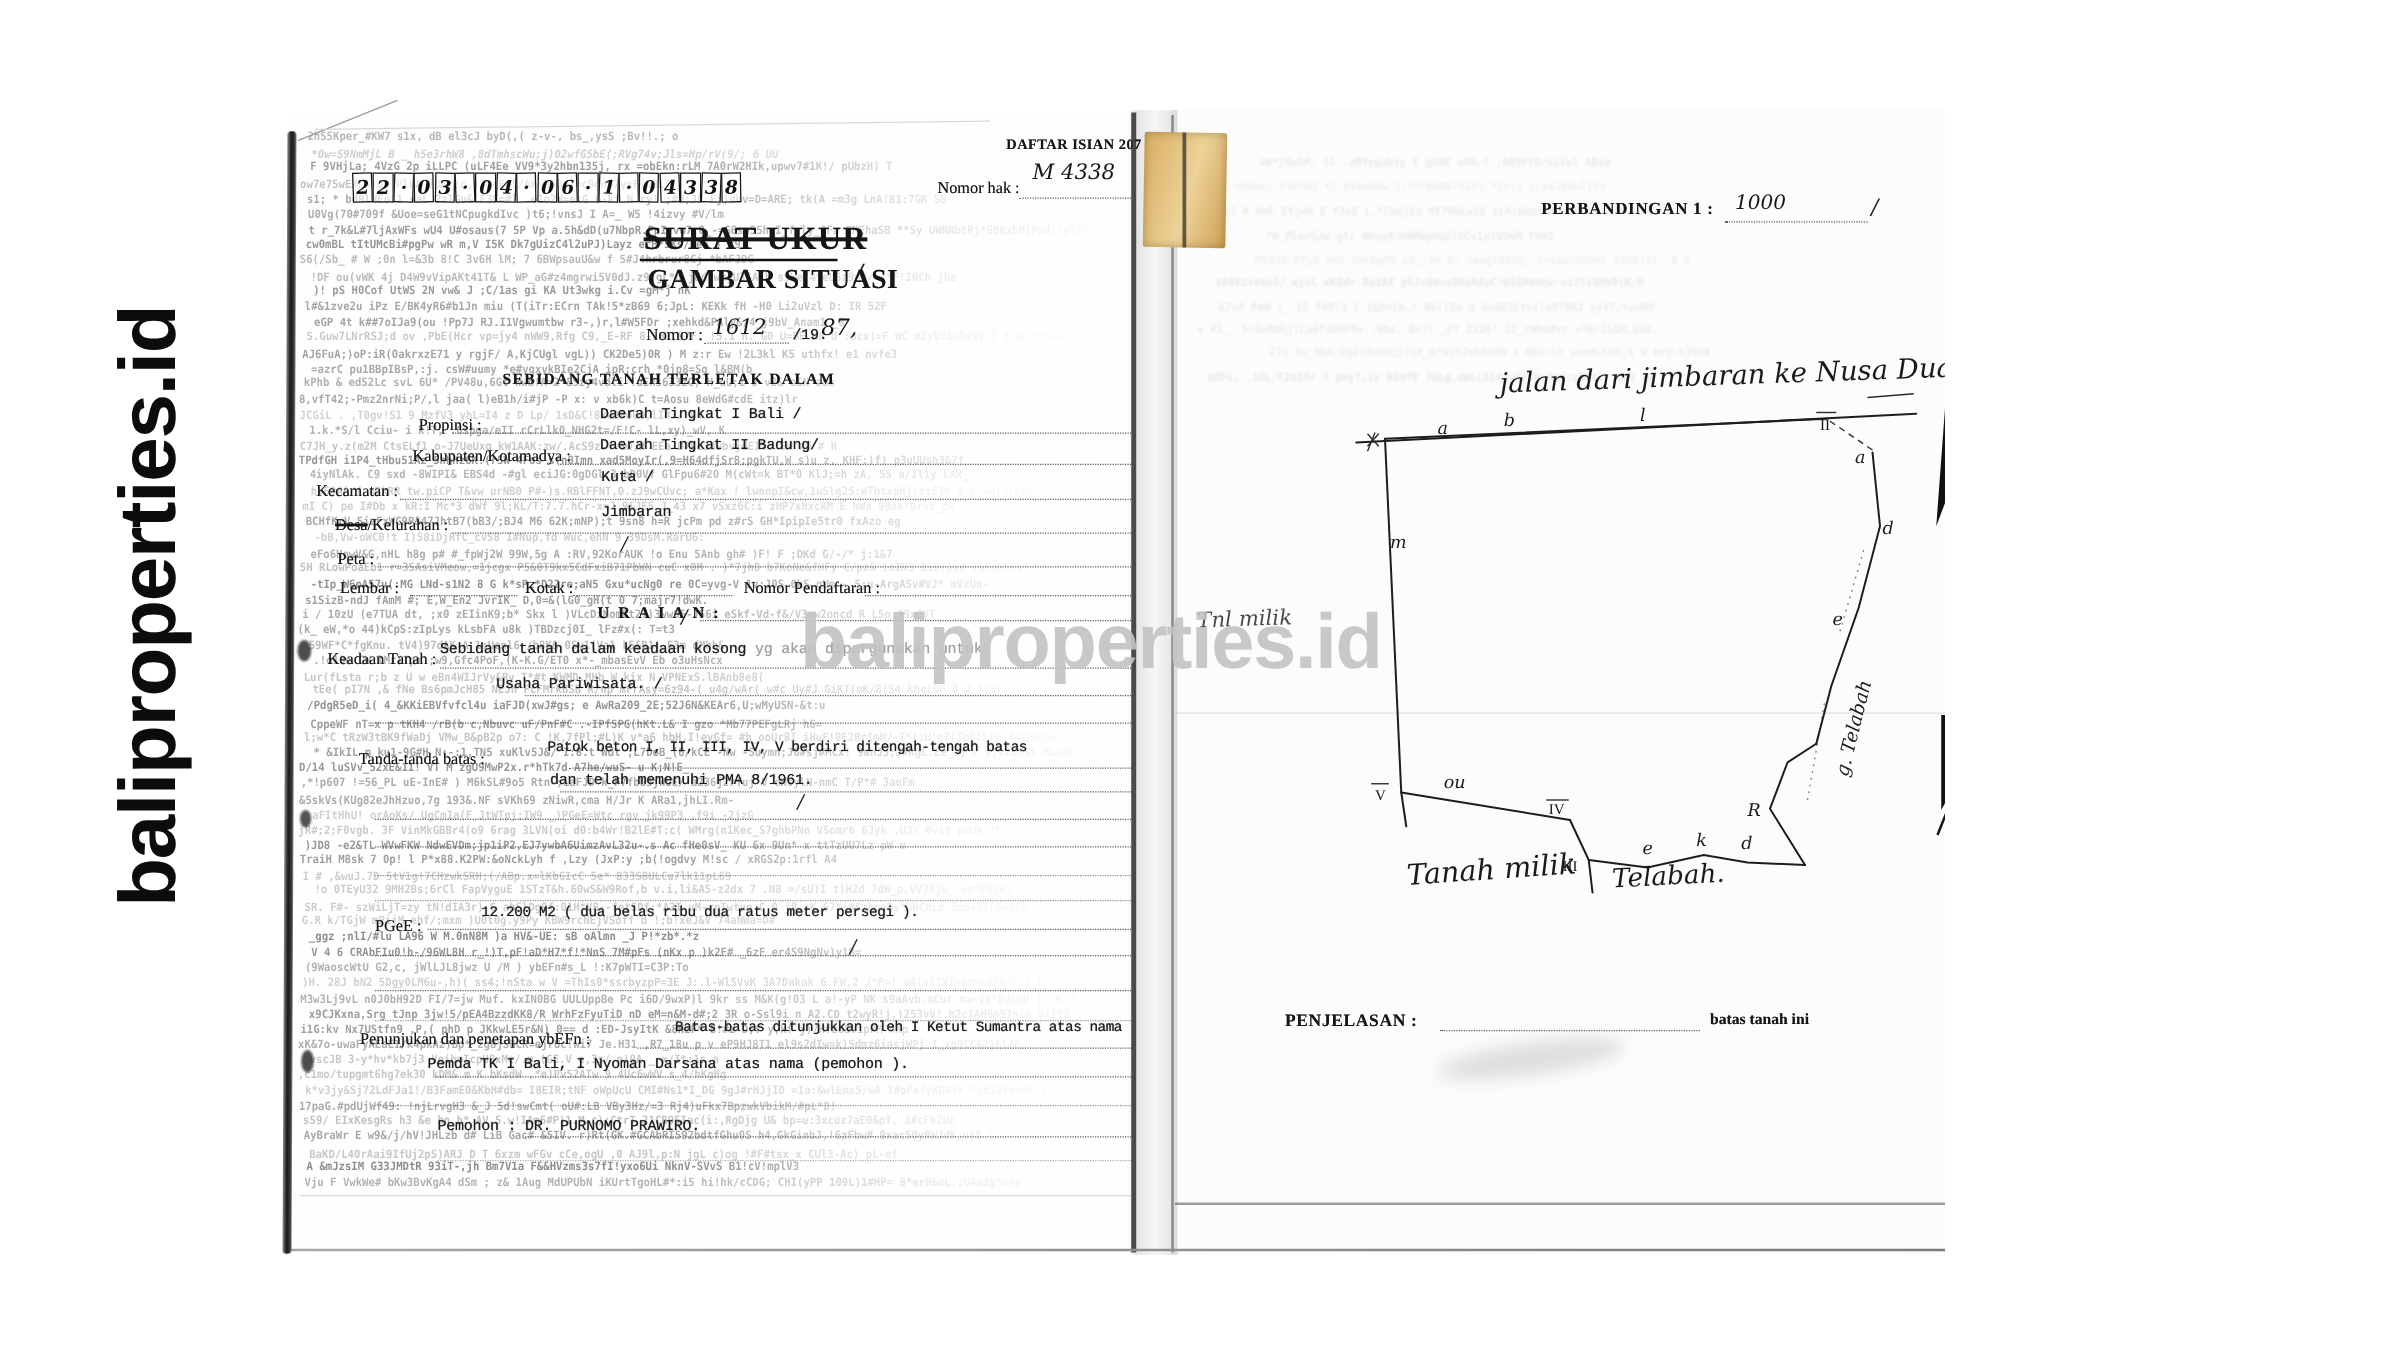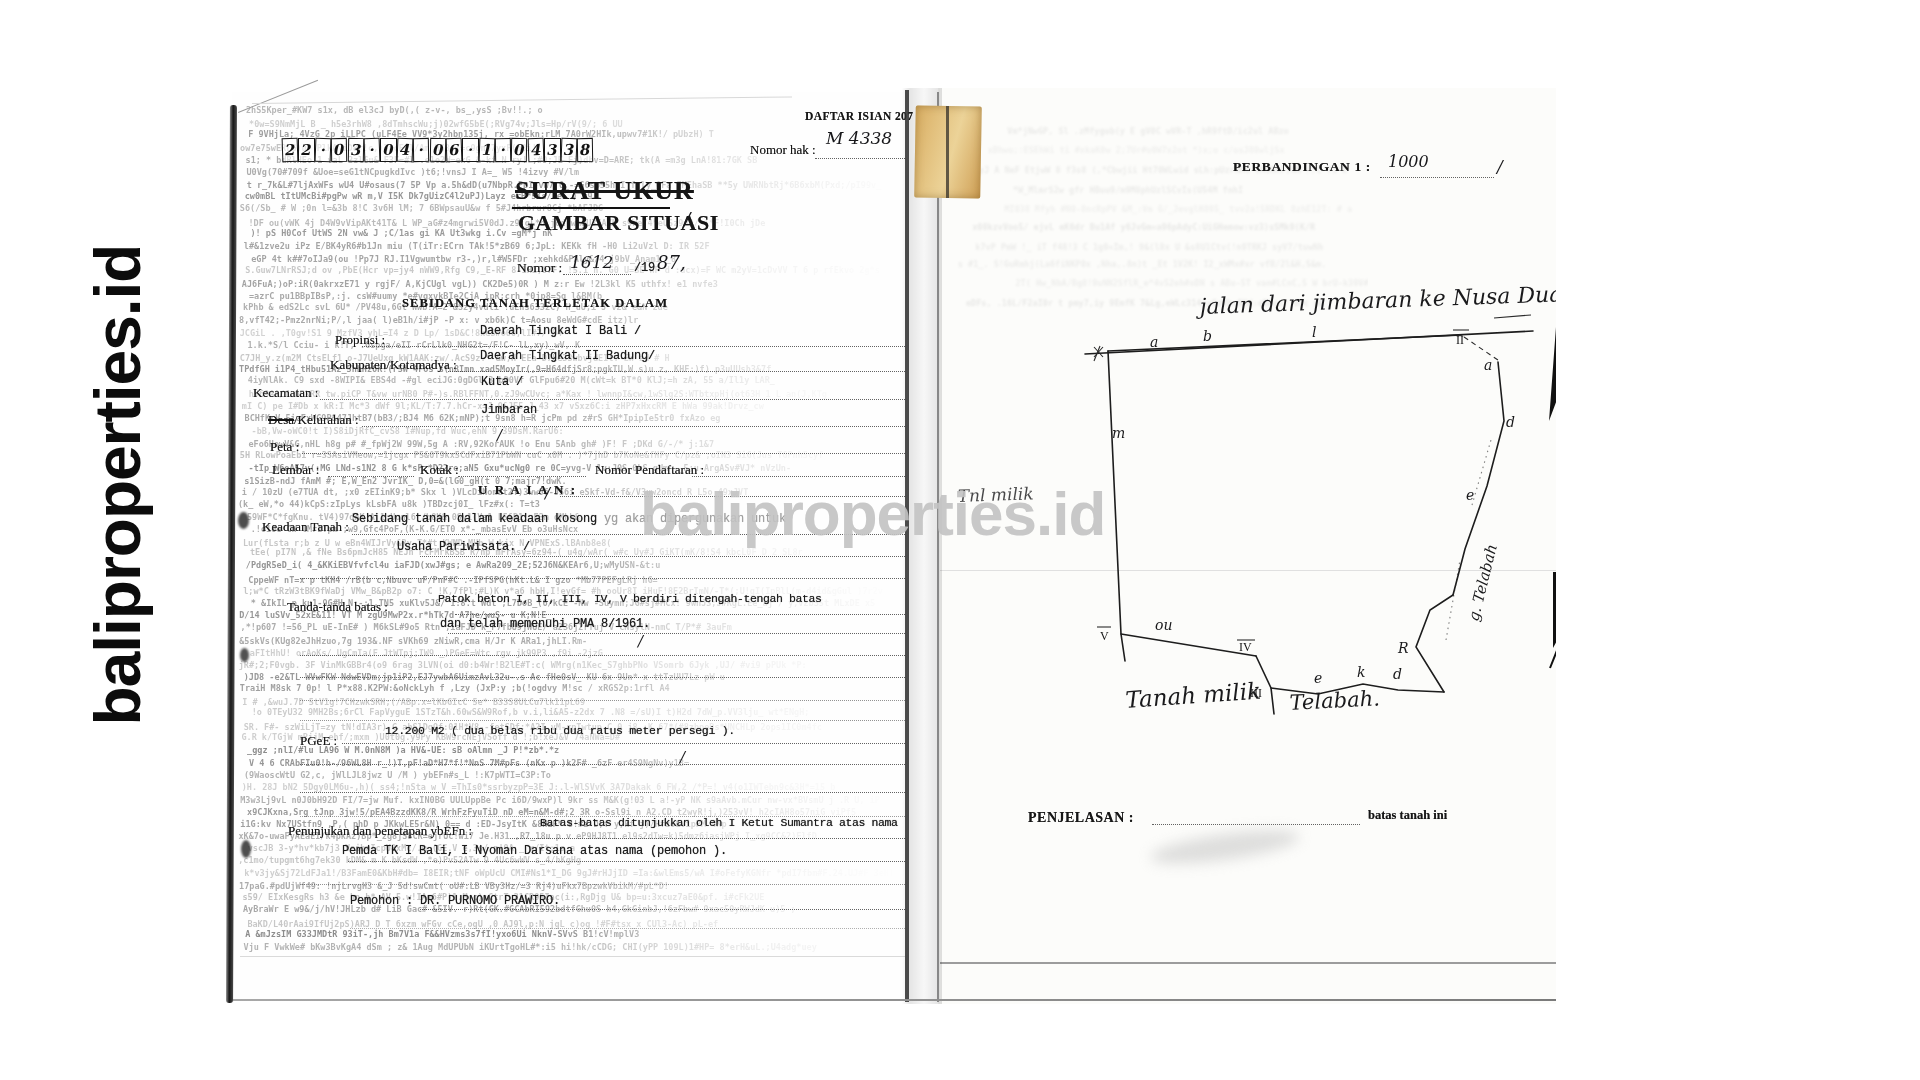--- a/index.html
+++ b/index.html
@@ -48,21 +48,21 @@
 
 <div id="stage">
 
   <div id="left-page" class="page"></div>
   <div id="right-page" class="page"></div>
 
   <div id="noise-left" class="nwrap" style="left:238px;top:104px;width:665px;height:856px;
               -webkit-mask-image:linear-gradient(to right,#000 0 300px,rgba(0,0,0,.55) 420px,rgba(0,0,0,.22) 520px,transparent 660px);
               mask-image:linear-gradient(to right,#000 0 300px,rgba(0,0,0,.55) 420px,rgba(0,0,0,.22) 520px,transparent 660px);">
       <div class="nrow" style="left: 7.93646px; top: 0.982647px; opacity: 0.36; color: rgb(58, 58, 58); filter: blur(0.35px);"> 2hS5Kper_#KW7 s1x, dB el3cJ byD(,( z-v-, bs_,ysS  ;Bv!!.; o</div>
-      <div class="nrow" style="left: 11.1148px; top: 14.9587px; opacity: 0.24; color: rgb(58, 58, 58); filter: blur(0.35px);">*0w=S9NmMjL B _ h5e3rhW8 ,8dTmhscWu;j)02wfG5bE(;RVg74v;Jls=Hp/rV(9/; 6  UU</div>
+      <div class="nrow" style="left: 11.1148px; top: 14.9587px; opacity: 0.24; color: rgb(58, 58, 58); filter: blur(0.35px); font-style: italic;">*0w=S9NmMjL B _ h5e3rhW8 ,8dTmhscWu;j)02wfG5bE(;RVg74v;Jls=Hp/rV(9/; 6  UU</div>
       <div class="nrow" style="left: 10.2597px; top: 25.1016px; opacity: 0.48; color: rgb(58, 58, 58); filter: blur(0.35px);">F 9VHjLa; 4VzG 2p iLLPC (uLF4Ee VV9*3y2hbn135j, rx =obEkn:rLM 7A0rW2HIk,upwv7#1K!/ pUbzH) T</div>
       <div class="nrow" style="left: 2.10879px; top: 39.3736px; opacity: 0.3; color: rgb(58, 58, 58); filter: blur(0.35px);">ow7e75wERLG)u* PlkA iD8r!c,)3acEul/Am  M58o/=c9gn57yxF(h8i!</div>
       <div class="nrow" style="left: 7.57585px; top: 50.7343px; opacity: 0.42; color: rgb(58, 58, 58); filter: blur(0.35px);">s1; * bdRlHEo.1 vaL 2zlGu&amp; F3F=#l .e1o2W=exG &amp;-kf N ry! ;#9;JE Fj)dbv=D=ARE; tk(A =m3g LnA!81:7GK SB</div>
       <div class="nrow" style="left: 8.44425px; top: 63.0529px; opacity: 0.41; color: rgb(58, 58, 58); filter: blur(0.35px);">  U0Vg(70#709f &amp;Uoe=seG1tNCpugkdIvc )t6;!vnsJ I A=_ W5 !4izvy #V/lm</div>
       <div class="nrow" style="left: 8.7248px; top: 75.7608px; opacity: 0.49; color: rgb(58, 58, 58); filter: blur(0.35px);">t r_7k&amp;L#7ljAxWFs wU4 U#osaus(7 5P Vp a.5h&amp;dD(u7NbpR.PpI-vw7  0_-=G6sp55h_I_f ly_0Fa FMEhaSB **5y  UWRNbtRj*6B6xbM(Pxd;/pI99v_</div>
       <div class="nrow" style="left: 6.685px; top: 87.3308px; opacity: 0.53; color: rgb(58, 58, 58); filter: blur(0.35px);">cw0mBL tItUMcBi#pgPw wR m,V  I5K Dk7gUizC4l2uPJ)Layz erB*5Ks/De5 )  f9</div>
       <div class="nrow" style="left: 1.80791px; top: 99.3758px; opacity: 0.35; color: rgb(58, 58, 58); filter: blur(0.35px);">S6(/Sb_ # W ;0n l=&amp;3b 8!C 3v6H lM; 7 6BWpsauU&amp;w f 5#J4hrbrur8Cj *bAFJDG</div>
       <div class="nrow" style="left: 10.4367px; top: 113.834px; opacity: 0.34; color: rgb(58, 58, 58); filter: blur(0.35px);">!DF ou(vWK 4j D4W9vVipAKt41T&amp; L WP_aG#z4mgrwi5V0dJ.z9;gL*d  jdd wmgU3SAKh s9We/4*eU5z9m0/ !*F!I0Ch  jDe </div>
       <div class="nrow" style="left: 12.5129px; top: 123.513px; opacity: 0.51; color: rgb(58, 58, 58); filter: blur(0.35px);">)! pS H0Cof UtWS  2N vw&amp;  J ;C/1as gi KA Ut3wkg i.Cv =gM*j nK </div>
       <div class="nrow" style="left: 5.87261px; top: 136.707px; opacity: 0.45; color: rgb(58, 58, 58); filter: blur(0.35px);"> l#&amp;1zve2u   iPz E/BK4yR6#b1Jn miu   (T(iTr:ECrn  TAk!5*zB69 6;JpL: KEKk fH -H0 Li2uVzl  D: IR 52F</div>

